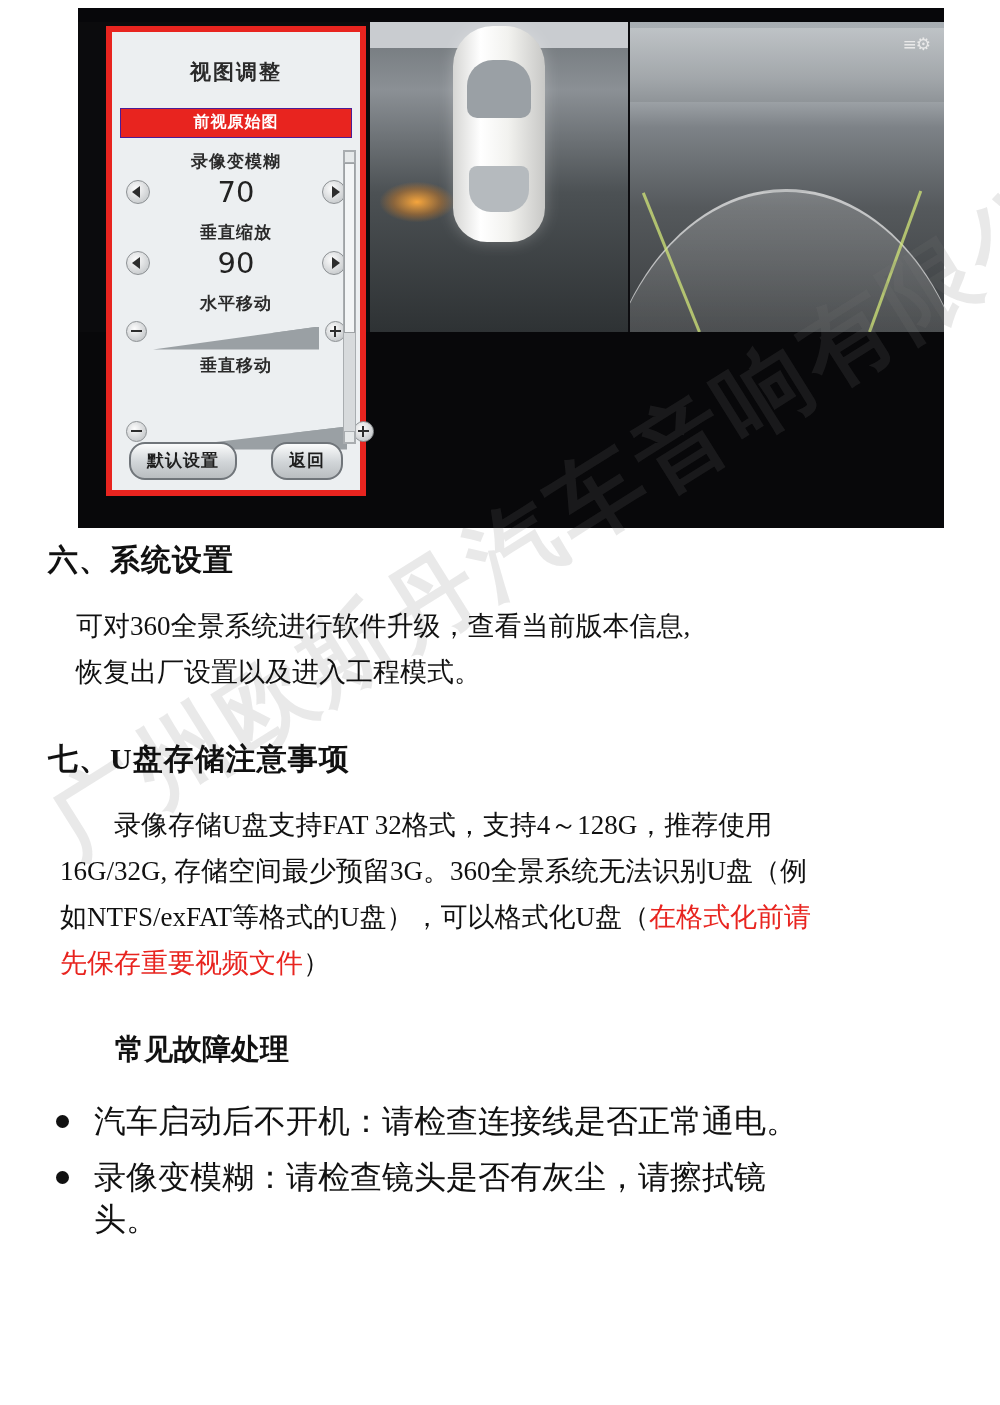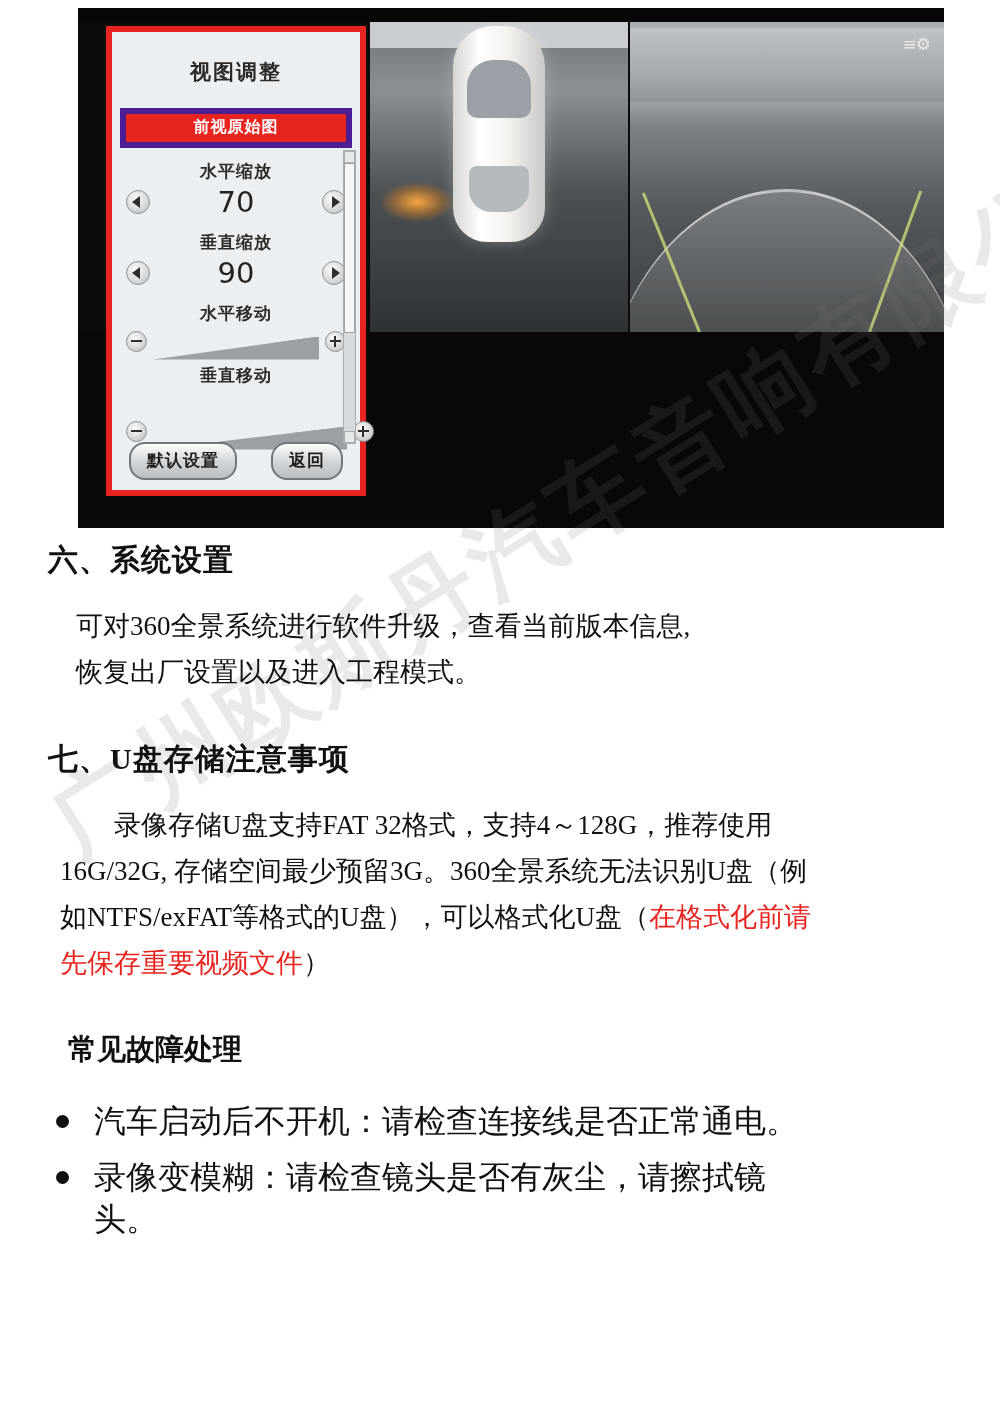--- a/index.html
+++ b/index.html
@@ -161,21 +161,21 @@
   }
   .dialog-sel {
     margin: 22px 8px 0 8px;
     background: #e8241f;
     color: #fff;
     font-size: 16px;
     font-weight: bold;
     text-align: center;
     padding: 3px 0 4px 0;
     letter-spacing: 1px;
-    border: 6px solid #4c1d95;
+    border: 1px solid #4c1d95;
   }
   .row-label {
     text-align: center;
     font-size: 17px;
     color: #2b2b2b;
     margin-top: 12px;
     font-weight: bold;
     letter-spacing: 1px;
   }
   .spin {
@@ -301,21 +301,21 @@
     line-height: 46px;
     padding: 0 58px 0 76px;
     margin-top: 22px;
   }
   .para.indent2 { text-indent: 54px; padding-left: 60px; padding-right: 20px;}
   .red { color: #e8241f; }
   h3.sub {
     font-size: 29px;
     font-weight: bold;
     margin: 0;
-    padding-left: 68px;
+    padding-left: 115px;
   }
   ul.faq {
     list-style: none;
     margin: 0;
     padding: 0 48px 0 50px;
   }
   ul.faq li {
     position: relative;
     font-size: 32px;
     line-height: 42px;
@@ -353,21 +353,21 @@
   <div class="cam-sep-v" style="left:550px;"></div>
   <div class="dark-bottom"></div>
 
   <div class="menu-icon">≡⚙</div>
 
   <div class="dialog">
     <div class="dialog-title">视图调整</div>
 
     <div class="dialog-sel">前视原始图</div>
 
-    <div class="row-label">水平缩放</div>
+    <div class="row-label">录像变模糊</div>
     <div class="spin">
       <div class="arrow left"></div>
       <div class="val">70</div>
       <div class="arrow right"></div>
     </div>
 
     <div class="row-label">垂直缩放</div>
     <div class="spin">
       <div class="arrow left"></div>
       <div class="val">90</div>

